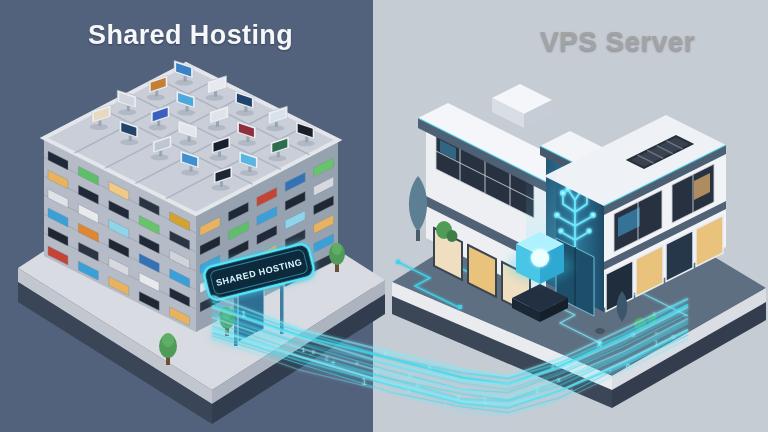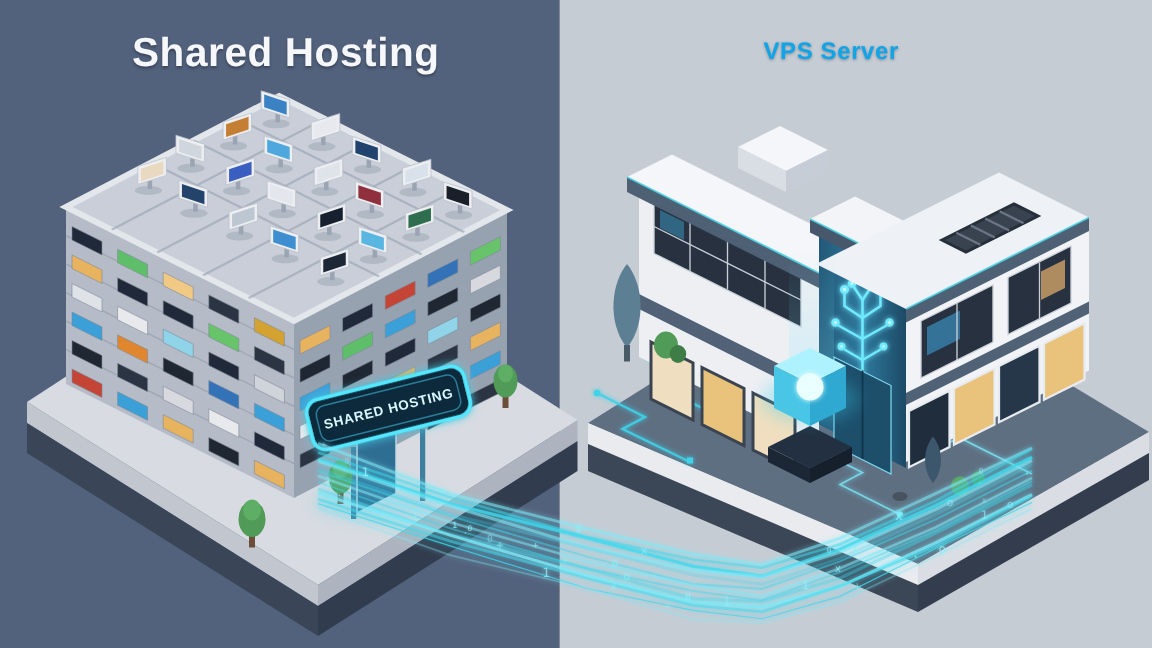--- a/index.html
+++ b/index.html
@@ -2,21 +2,21 @@
 <html><head>
 <meta charset="utf-8">
 <style>
   html,body{margin:0;padding:0;background:#222;}
   .stage{position:relative;width:768px;height:432px;overflow:hidden;
          font-family:"Liberation Sans",sans-serif;}
   .stage svg{position:absolute;left:0;top:0;}
   .panel-title{position:absolute;font-weight:bold;letter-spacing:.4px;}
   .panel-title.left{left:88px;top:20px;font-size:27px;color:#f5f7fa;
       text-shadow:0 1px 2px rgba(20,28,44,.45);}
-  .panel-title.right{left:509px;top:26px;font-size:16px;color:#0ea5e9;
+  .panel-title.right{left:540px;top:26px;font-size:28px;color:#a3a3a3;
       text-shadow:0 1px 2px rgba(70,80,100,.55);}
   .trace{fill:none;stroke:#3fd2e8;stroke-width:1.6;opacity:.9;}
   .trace2{fill:none;stroke:#7de9f7;stroke-width:1.1;opacity:.8;}
   .mullion{stroke:#c8cfd8;stroke-width:.9;fill:none;}
   .cyanline{stroke:#49d6ea;stroke-width:1.3;opacity:.85;}
   .slat{stroke:#6a7585;stroke-width:1.5;}
 </style>
 </head>
 <body>
 

